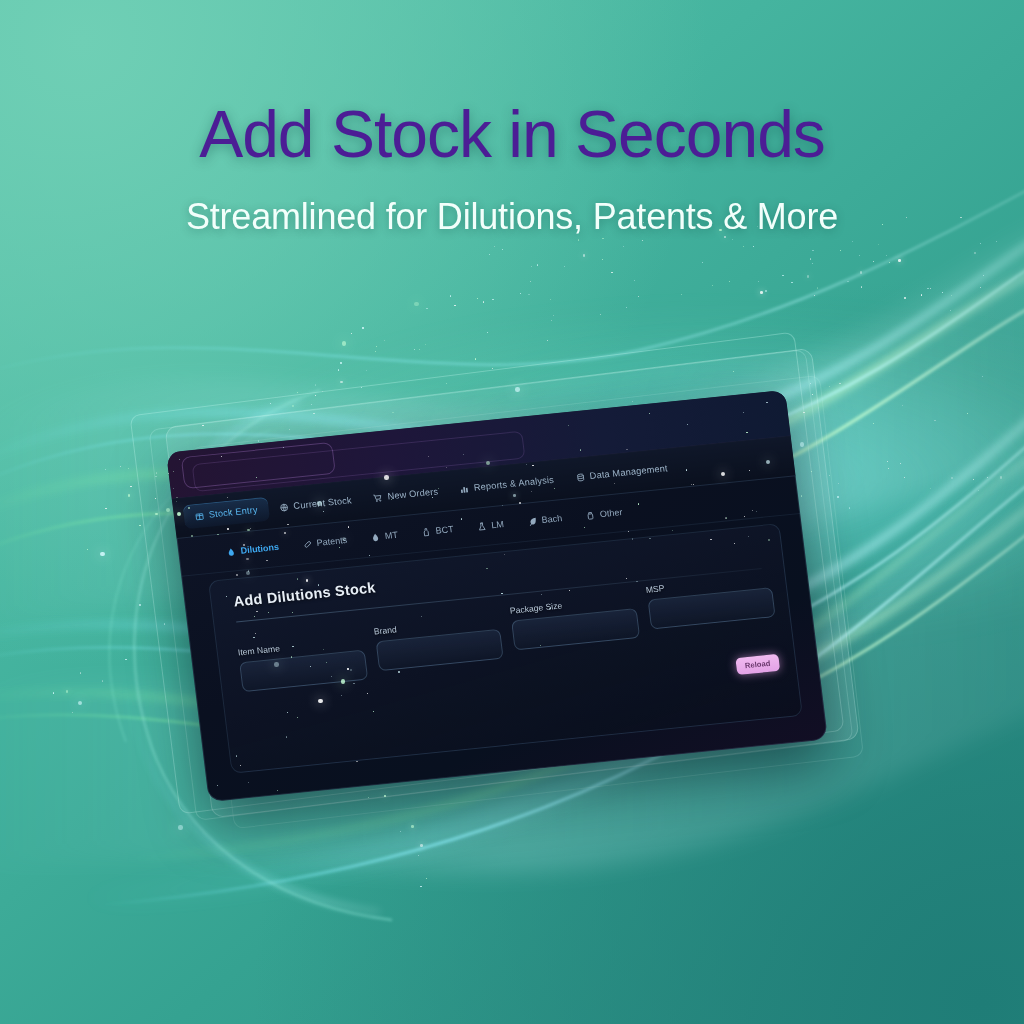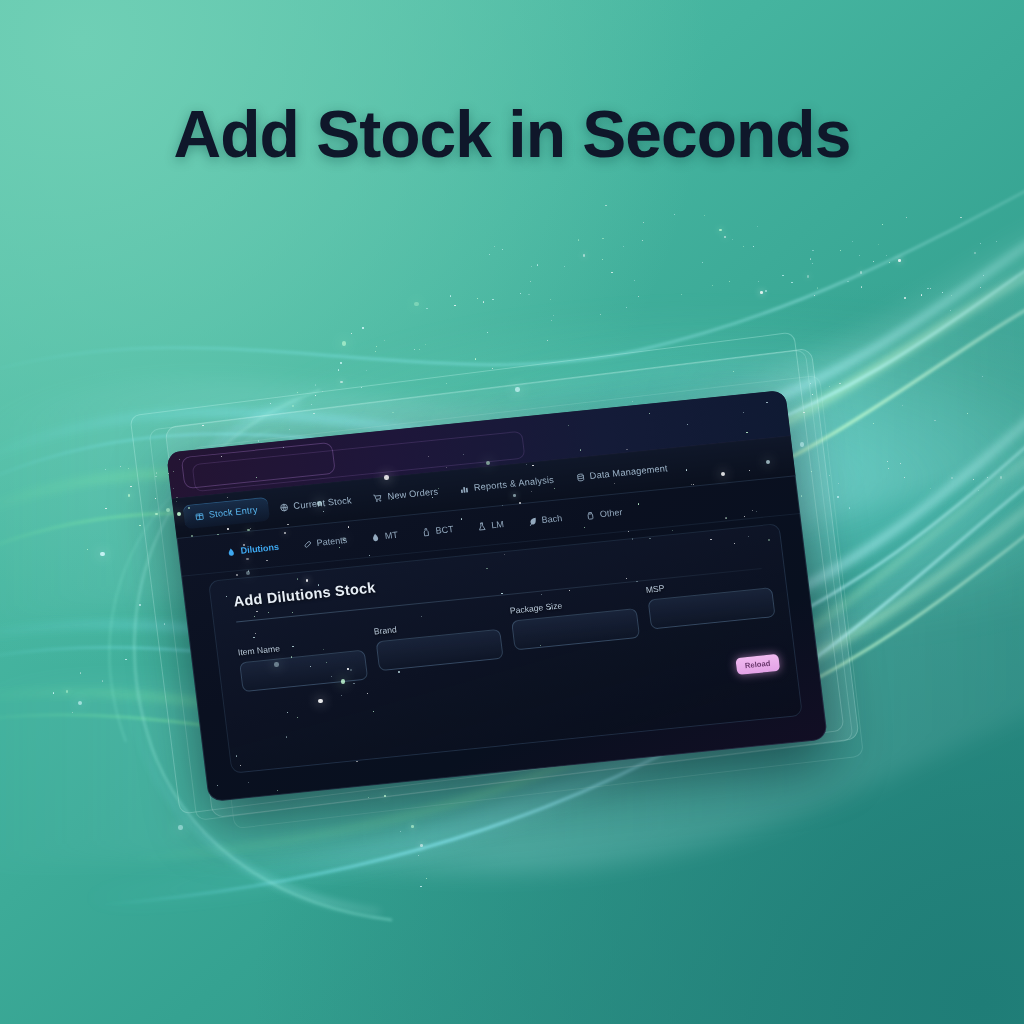--- a/index.html
+++ b/index.html
@@ -156,21 +156,21 @@
     white-space:nowrap;
   }
 
   
   .sparkles{position:absolute;inset:0;pointer-events:none;}
   .sp{position:absolute;border-radius:50%;background:#ffffff;}
 
   
   .headline{
     position:absolute;left:0;right:0;top:96px;text-align:center;
-    color:#0f172a;font-size:66px;font-weight:bold;letter-spacing:-1px;
+    color:#4c1d95;font-size:66px;font-weight:normal;letter-spacing:-1px;
     text-shadow:0 3px 12px rgba(0,60,55,.38);
   }
   .subhead{
     position:absolute;left:0;right:0;top:196px;text-align:center;
     color:#f2fffb;font-size:36px;letter-spacing:-.2px;
     text-shadow:0 2px 9px rgba(0,60,55,.35);
   }
 </style>
 </head>
 <body>
@@ -698,14 +698,15 @@
       <span class="sp" style="left:809.6px;top:258.3px;width:1.3px;height:1.3px;opacity:0.51;background:#ffffff;"></span>
       <span class="sp" style="left:155.1px;top:512.6px;width:2.6px;height:2.6px;opacity:0.69;background:#c6ffd6;box-shadow:0 0 6.8px #c6ffd6;"></span>
       <span class="sp" style="left:564.1px;top:266.0px;width:1.3px;height:1.3px;opacity:0.49;background:#d8fbff;"></span>
       <span class="sp" style="left:746.4px;top:431.7px;width:1.3px;height:1.3px;opacity:0.94;background:#c6ffd6;"></span>
       <span class="sp" style="left:637.8px;top:503.3px;width:1.3px;height:1.3px;opacity:0.93;background:#c6ffd6;"></span>
       <span class="sp" style="left:622.8px;top:246.1px;width:1.3px;height:1.3px;opacity:0.46;background:#d8fbff;"></span>
       <span class="sp" style="left:368.1px;top:796.9px;width:1.3px;height:1.3px;opacity:0.51;background:#c6ffd6;"></span>
     </div>
 
   <div class="headline">Add Stock in Seconds</div>
+  <div class="subhead">Streamlined for Dilutions, Patents &amp; More</div>
 
 </div>
 
 </body></html>

